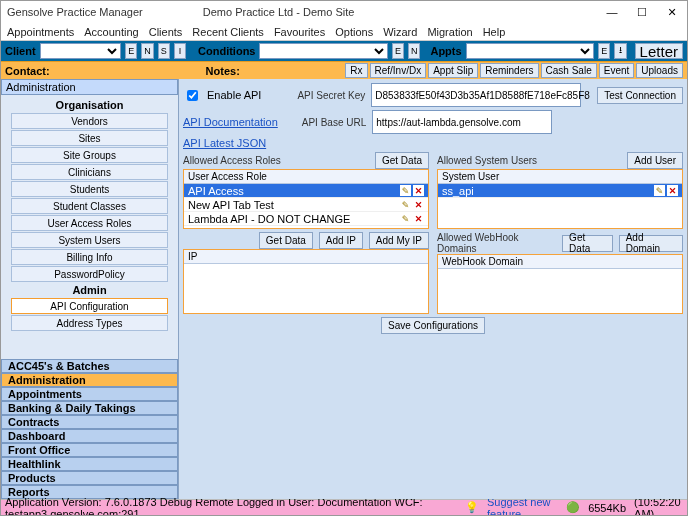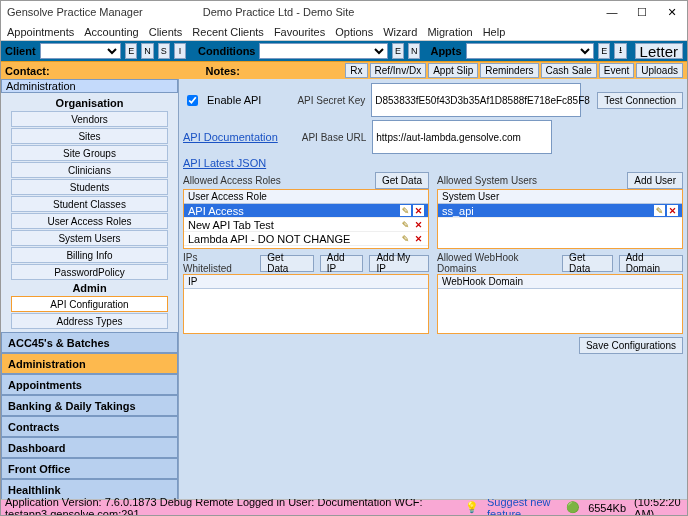--- a/index.html
+++ b/index.html
@@ -20,28 +20,28 @@
   .contactbar .btn { height:15px; padding:0 4px; background:#e3ecf7;border:1px solid #8aa3c4;font-size:10px;display:flex;align-items:center;}
   .main { flex:1; display:flex; overflow:hidden;}
   
   .nav { width:178px; background:#dfe9f6; border-right:1px solid #8aa3c4; display:flex; flex-direction:column;}
   .nav-head { background:#c4dafb; height:16px; border:1px solid #7a99c2; padding:0 4px;display:flex;align-items:center;}
   .nav-scroll { flex:0 0 auto; padding:2px;}
   .nav-section-title { font-weight:bold; text-align:center; margin:2px 0;}
   .nav-item { background:#e8effa; border:1px solid #a9bfdc; height:16px; margin:1px 8px; display:flex;align-items:center;justify-content:center;font-size:10px; cursor:pointer;}
   .nav-item.sel { background:#fff; border:1px solid #f59d2e;}
   .nav-bot { margin-top:auto; display:flex; flex-direction:column;}
-  .nav-bot .stack { background:#b8d0ef; border:1px solid #7a99c2;height:21px; display:flex; align-items:center; padding:0 6px; font-weight:bold; cursor:pointer;}
+  .nav-bot .stack { background:#b8d0ef; border:1px solid #7a99c2;height:14px; display:flex; align-items:center; padding:0 6px; font-weight:bold; cursor:pointer;}
   .nav-bot .stack.sel { background:#fdb94e;}
   
   .content { flex:1; background:#cfdff2; padding:4px; overflow:hidden; position:relative; display:flex;flex-direction:column; gap:3px;}
   .row { display:flex; align-items:center; gap:6px;}
   .link { color:#1a52c4; text-decoration:underline; cursor:pointer;}
   .group-label { font-size:10px; color:#333;}
-  .textbox { height:34px; border:1px solid #7a99c2;background:#fff; padding:0 3px; display:flex;align-items:center; font-size:10px;}
+  .textbox { height:24px; border:1px solid #7a99c2;background:#fff; padding:0 3px; display:flex;align-items:center; font-size:10px;}
   .btn2 { height:17px; padding:0 6px; background:#e3ecf7;border:1px solid #8aa3c4;font-size:10px;display:flex;align-items:center;cursor:pointer;}
   .panel { border:1px solid #f5a23a; background:#fff; }
   .twocol { display:flex; gap:8px;}
   .listbox { background:#fff; border:1px solid #f5a23a; flex:1; display:flex;flex-direction:column; min-height:60px;}
   .list-head{ background:#eef3fc;border-bottom:1px solid #b7c8e0;height:14px;padding:0 4px;display:flex;align-items:center;font-size:10px;}
   .list-row{ height:14px; display:flex; align-items:center; padding:0 4px; font-size:10px; border-bottom:1px solid #efefef; justify-content:space-between;}
   .list-row.sel{ background:#2a6fe0;color:#fff;}
   .row-actions{display:flex;gap:2px;}
   .ricon{width:11px;height:11px;display:flex;align-items:center;justify-content:center;font-size:9px;background:#fff;border:0;}
   .ricon.edit{color:#9a7a00;}
@@ -218,21 +218,20 @@
               </span>
           </div>
         </div>
       </div>
     </div>
 
 
     <div class="twocol">
       <div style="flex:1;display:flex;flex-direction:column;">
         <div class="row">
-          <span class="group-label">IPs Whitelisted</span>
           <span class="spacer"></span>
           <span class="btn2">Get Data</span>
           <span class="btn2">Add IP</span>
           <span class="btn2">Add My IP</span>
         </div>
         <div class="listbox" style="height:58px">
           <div class="list-head">IP</div>
         </div>
       </div>
       <div style="flex:1;display:flex;flex-direction:column;">
@@ -241,21 +240,21 @@
           <span class="spacer"></span>
           <span class="btn2">Get Data</span>
           <span class="btn2">Add Domain</span>
         </div>
         <div class="listbox" style="height:58px">
           <div class="list-head">WebHook Domain</div>
         </div>
       </div>
     </div>
 
-    <div class="row" style="justify-content:flex-end;">
+    <div class="row" style="justify-content:center;">
       <span class="btn2">Save Configurations</span>
     </div>
   </div>
 </div>
 
 <div class="statusbar">
   <span>Application Version: 7.6.0.1873 Debug Remote  Logged in User: Documentation WCF: testapp3.gensolve.com:291</span>
   <div class="r">
     <span>💡</span>
     <span style="color:#1a52c4">Suggest new feature</span>

